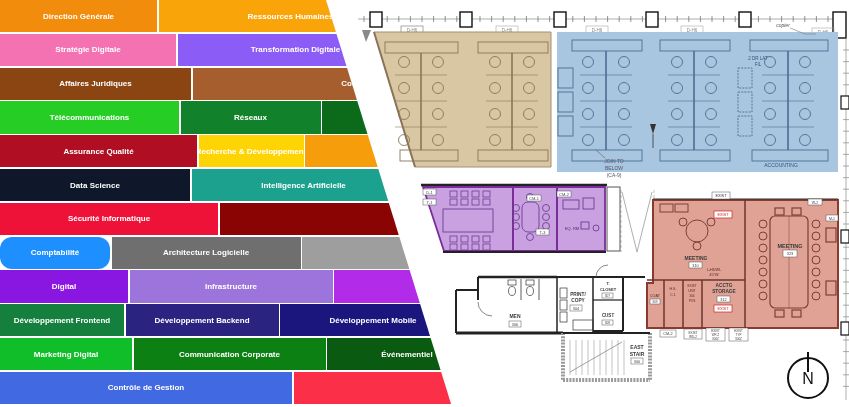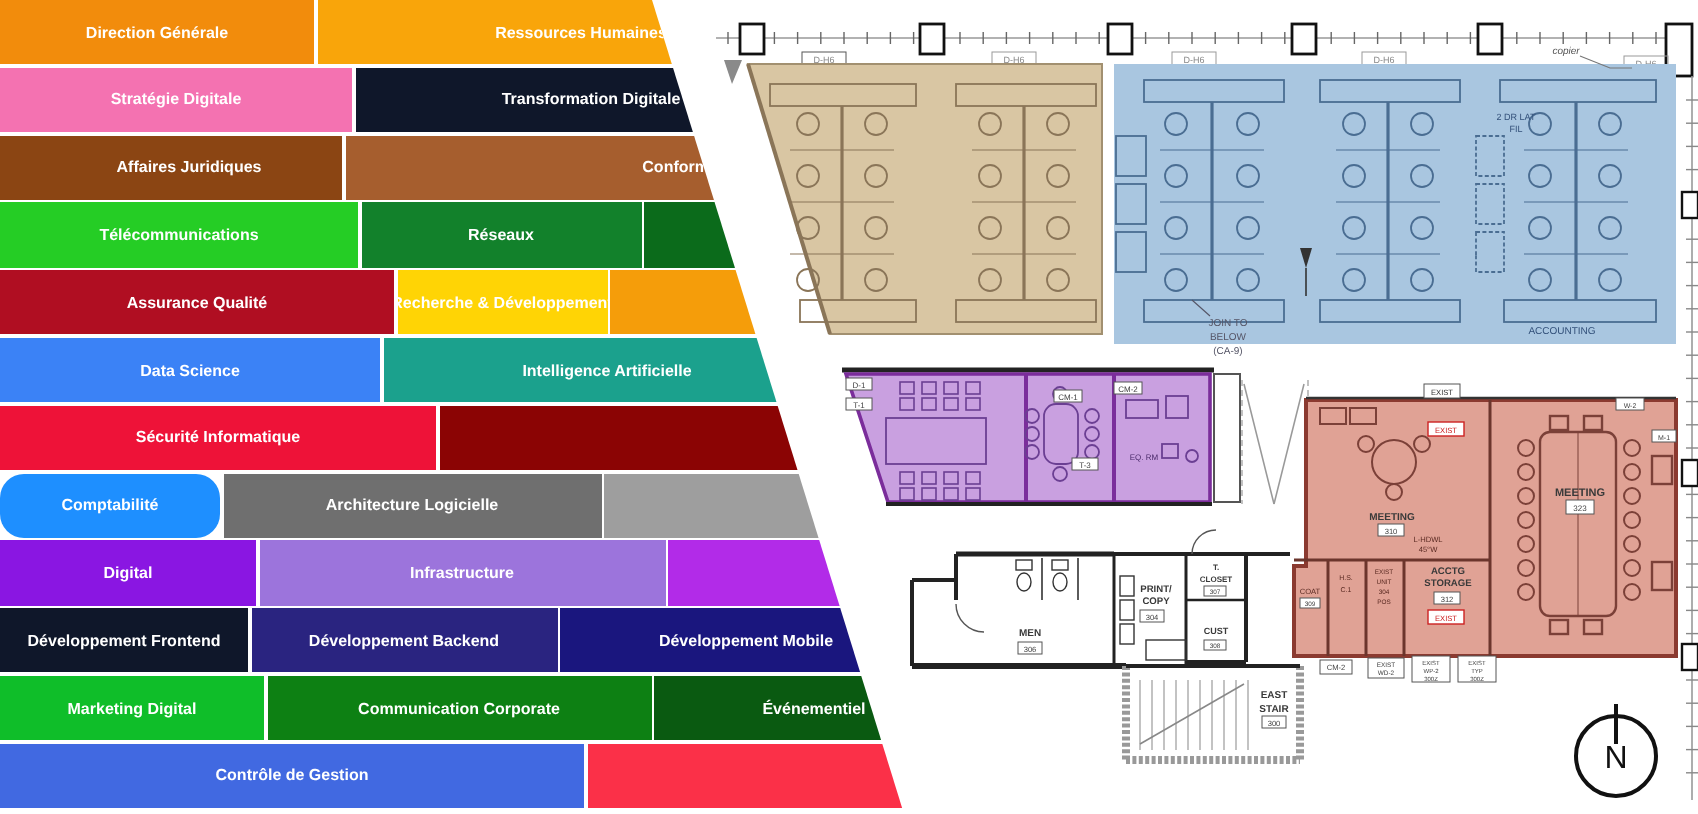--- a/index.html
+++ b/index.html
@@ -30,26 +30,26 @@
           <span>Direction Générale</span>
         </div>
         <div class="org-seg" style="width: 264px; background: rgb(249, 165, 10);">
           <span>Ressources Humaines</span>
         </div>
       </div>
       <div class="org-row">
         <div class="org-seg" style="width: 176px; background: rgb(244, 114, 177);">
           <span>Stratégie Digitale</span>
         </div>
-        <div class="org-seg" style="width: 210px; background: #0f172a; padding-left: 13px;">
+        <div class="org-seg" style="width: 210px; background: #8b5cf6; padding-left: 13px;">
           <span>Transformation Digitale</span>
         </div>
       </div>
       <div class="org-row">
-        <div class="org-seg" style="width: 153px; background: rgb(139, 69, 19); padding-left: 18px;">
+        <div class="org-seg" style="width: 191px; background: rgb(139, 69, 19);">
           <span>Affaires Juridiques</span>
         </div>
         <div class="org-seg" style="width: 340px; background: rgb(166, 94, 46);">
           <span>Conformité</span>
         </div>
       </div>
       <div class="org-row">
         <div class="org-seg" style="width: 179px; background: rgb(37, 205, 37);">
           <span>Télécommunications</span>
         </div>
@@ -65,21 +65,21 @@
           <span>Assurance Qualité</span>
         </div>
         <div class="org-seg" style="width: 105px; background: rgb(255, 212, 5);">
           <span>Recherche &amp; Développement</span>
         </div>
         <div class="org-seg" style="width: 130px; background: rgb(245, 157, 10);">
           <span></span>
         </div>
       </div>
       <div class="org-row">
-        <div class="org-seg" style="width: 190px; background: #3b82f6;">
+        <div class="org-seg" style="width: 190px; background: #0f172a;">
           <span>Data Science</span>
         </div>
         <div class="org-seg" style="width: 224px; background: rgb(27, 161, 141);">
           <span>Intelligence Artificielle</span>
         </div>
       </div>
       <div class="org-row">
         <div class="org-seg" style="width: 218px; background: rgb(238, 18, 56);">
           <span>Sécurité Informatique</span>
         </div>
@@ -103,21 +103,21 @@
           <span>Digital</span>
         </div>
         <div class="org-seg" style="width: 203px; background: rgb(156, 116, 220);">
           <span>Infrastructure</span>
         </div>
         <div class="org-seg" style="width: 110px; background: rgb(178, 43, 232);">
           <span></span>
         </div>
       </div>
       <div class="org-row">
-        <div class="org-seg" style="width: 124px; background: #0f172a;">
+        <div class="org-seg" style="width: 124px; background: #15803d;">
           <span>Développement Frontend</span>
         </div>
         <div class="org-seg" style="width: 153px; background: rgb(42, 36, 128);">
           <span>Développement Backend</span>
         </div>
         <div class="org-seg" style="width: 186px; background: rgb(26, 22, 126);">
           <span>Développement Mobile</span>
         </div>
       </div>
       <div class="org-row">

